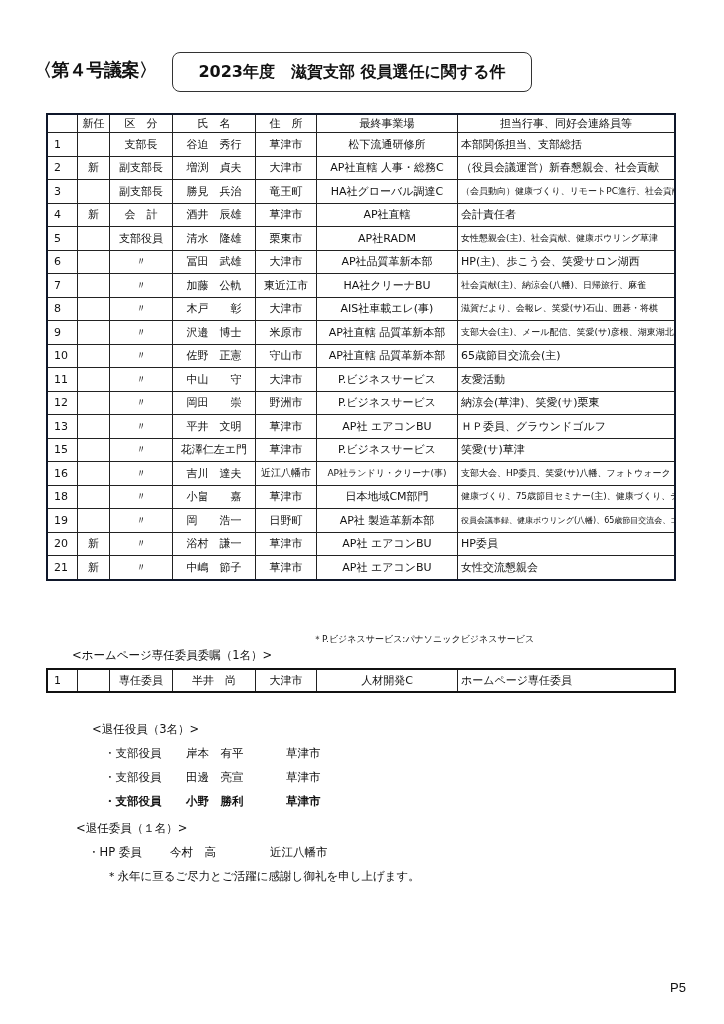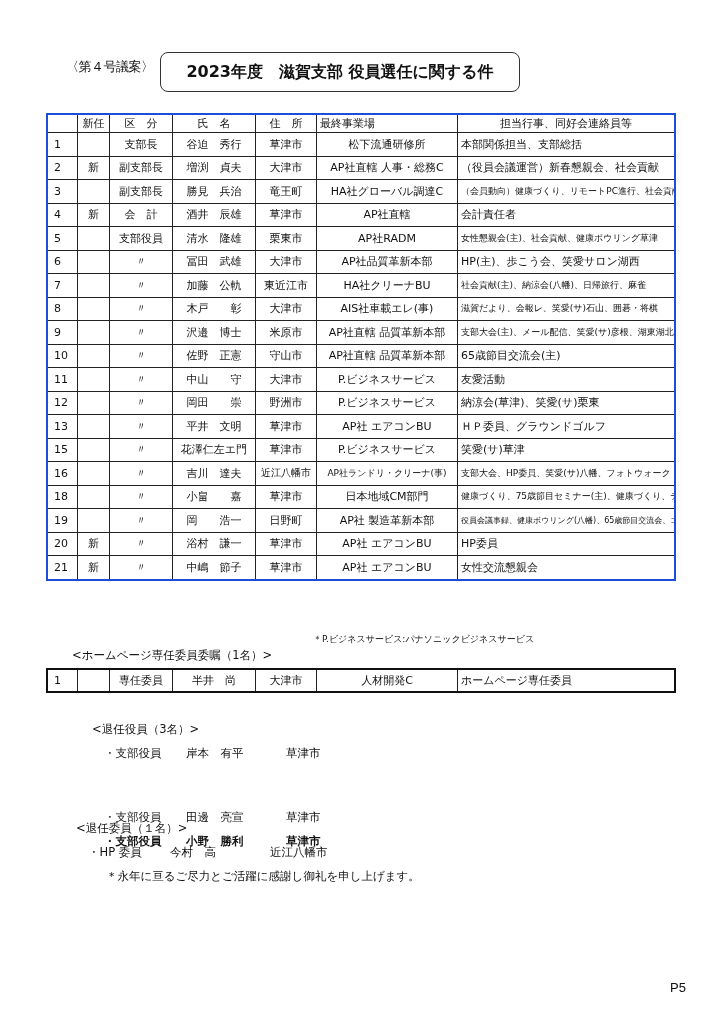--- a/index.html
+++ b/index.html
@@ -1,24 +1,24 @@
 <!DOCTYPE html>
 <html><head>
 <meta charset="utf-8">
 <style>
   html, body { margin:0; padding:0; background:#ffffff; }
   body { width:724px; height:1024px; position:relative; overflow:hidden;
          font-family:"DejaVu Sans", "Liberation Sans", sans-serif; color:#111; }
-  .agenda { position:absolute; left:66px; top:58px; font-size:13px; font-weight:normal; letter-spacing:-0.5px; }
-  .title-box { position:absolute; left:160px; top:52px; width:358px; height:38px;
+  .agenda { position:absolute; left:34px; top:58px; font-size:18px; font-weight:bold; letter-spacing:-0.5px; }
+  .title-box { position:absolute; left:172px; top:52px; width:358px; height:38px;
                border:1.5px solid #333; border-radius:8px; display:flex; align-items:center; justify-content:center;
                font-size:16px; font-weight:bold; letter-spacing:0px; }
   table { border-collapse:collapse; position:absolute; table-layout:fixed; }
   table td, table th { border:1px solid #222; font-size:11px; padding:0 3px; white-space:nowrap; overflow:hidden; font-weight:normal; }
-  table.main { left:46px; top:113px; width:630px; border:2px solid #1d4ed8; }
+  table.main { left:46px; top:113px; width:630px; border:2px solid #0f172a; }
   table.main th { height:17px; text-align:center; font-size:11px; }
   table.main td { height:22.5px; }
   .c-no { width:20px; text-align:left; padding-left:6px !important; }
   .c-new { width:25px; text-align:center; }
   .c-kubun { width:56px; text-align:center; }
   .c-name { width:76px; text-align:center; }
   .c-addr { width:54px; text-align:center; }
   .c-office { width:134px; text-align:center; }
   .c-duty { text-align:left; }
   .small { font-size:9px !important; }
@@ -39,21 +39,21 @@
 </div>
 
 <table class="main">
   <thead>
     <tr>
       <th class="c-no"></th>
       <th class="c-new">新任</th>
       <th class="c-kubun">区　分</th>
       <th class="c-name">氏　名</th>
       <th class="c-addr">住　所</th>
-      <th class="c-office" style="text-align:left">最終事業場</th>
+      <th class="c-office" style="text-align:center">最終事業場</th>
       <th class="c-duty" style="text-align:center">担当行事、同好会連絡員等</th>
     </tr>
   </thead>
   <tbody id="main-body">
       <tr>
         <td class="c-no">1</td>
         <td class="c-new"></td>
         <td class="c-kubun">支部長</td>
         <td class="c-name">谷迫　秀行</td>
         <td class="c-addr">草津市</td>
@@ -239,21 +239,21 @@
     <td class="c-office">人材開発C</td>
     <td class="c-duty">ホームページ専任委員</td>
   </tr>
 </tbody>
   </table>
 
 <div class="section" style="left:92px; top:717px;">
   <div>&lt;退任役員（3名）&gt;</div>
   <div id="retired-officers-list">
       <div style="padding-left: 12px;"><span style="display: inline-block; width: 82px;">・支部役員</span><span style="display: inline-block; width: 100px;">岸本　有平</span><span style="display: inline-block; width: 80px;">草津市</span></div>
-      <div style="padding-left: 12px; margin-top: 40px;"><span style="display: inline-block; width: 82px;">・支部役員</span><span style="display: inline-block; width: 100px;">田邊　亮宣</span><span style="display: inline-block; width: 80px;">草津市</span></div>
+      <div style="padding-left: 12px;"><span style="display: inline-block; width: 82px;">・支部役員</span><span style="display: inline-block; width: 100px;">田邊　亮宣</span><span style="display: inline-block; width: 80px;">草津市</span></div>
       <div style="padding-left: 12px; font-weight: bold;"><span style="display: inline-block; width: 82px;">・支部役員</span><span style="display: inline-block; width: 100px;">小野　勝利</span><span style="display: inline-block; width: 80px;">草津市</span></div>
     </div>
 </div>
 
 <div class="section" style="left:76px; top:816px;">
   <div>&lt;退任委員（１名）&gt;</div>
   <div id="retired-committee-list">
       <div style="padding-left: 12px;"><span style="display: inline-block; width: 82px;">・HP 委員</span><span style="display: inline-block; width: 100px;">今村　高</span><span style="display: inline-block; width: 80px;">近江八幡市</span></div>
     </div>
   <div style="padding-left:30px">＊永年に亘るご尽力とご活躍に感謝し御礼を申し上げます。</div>

